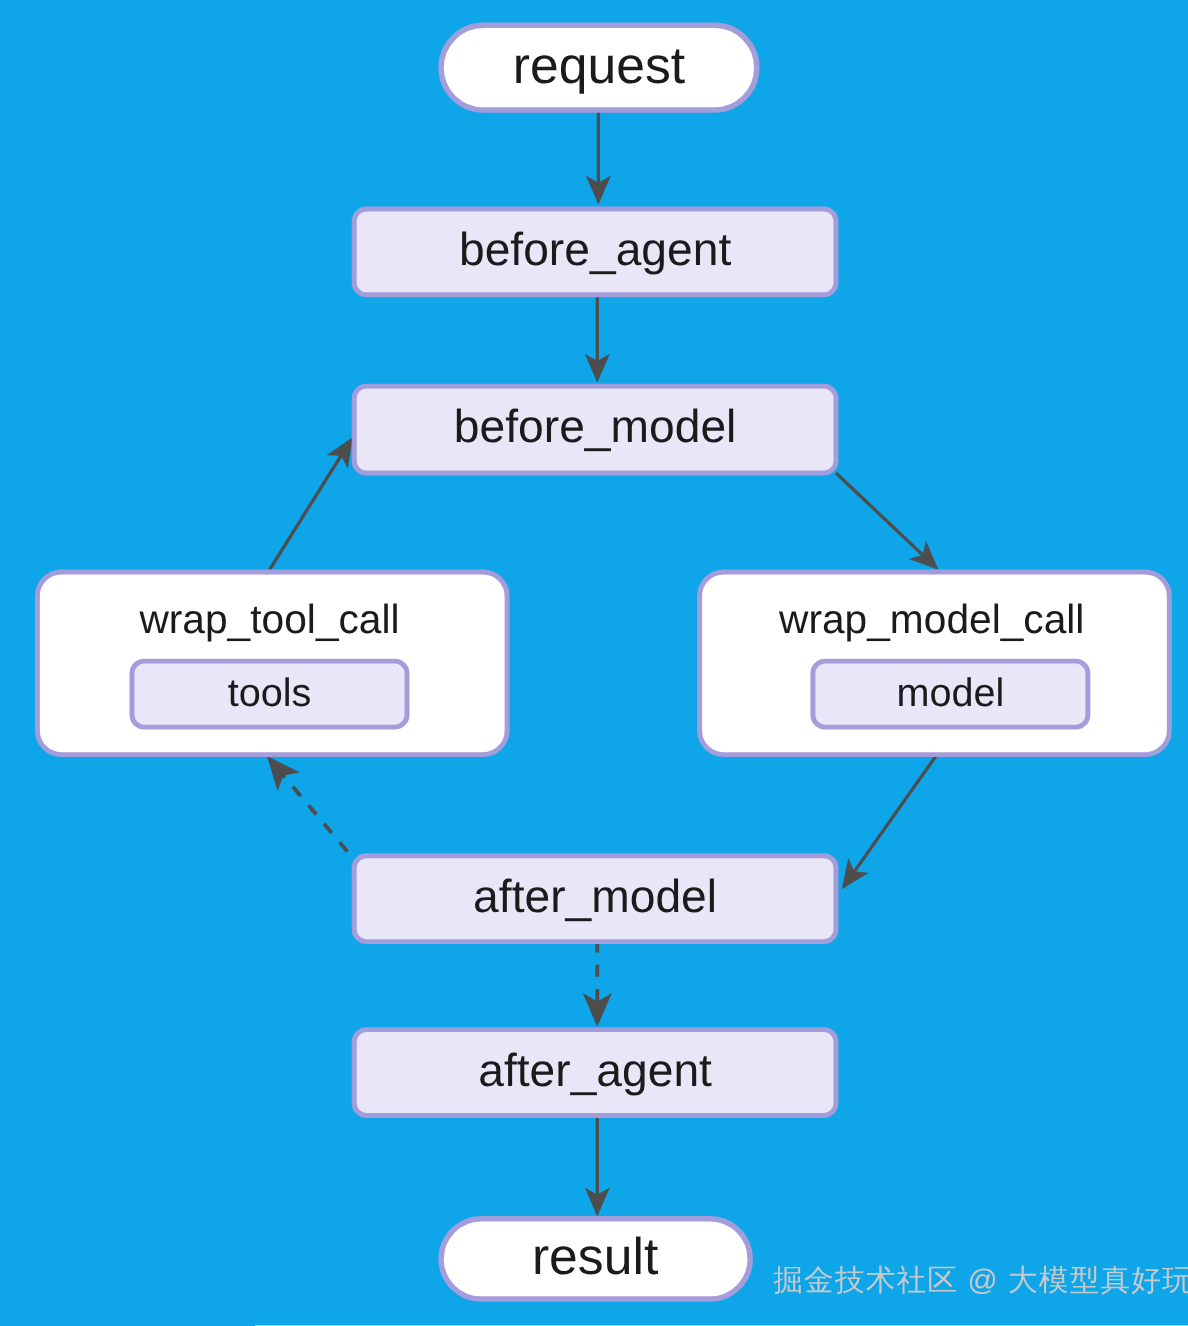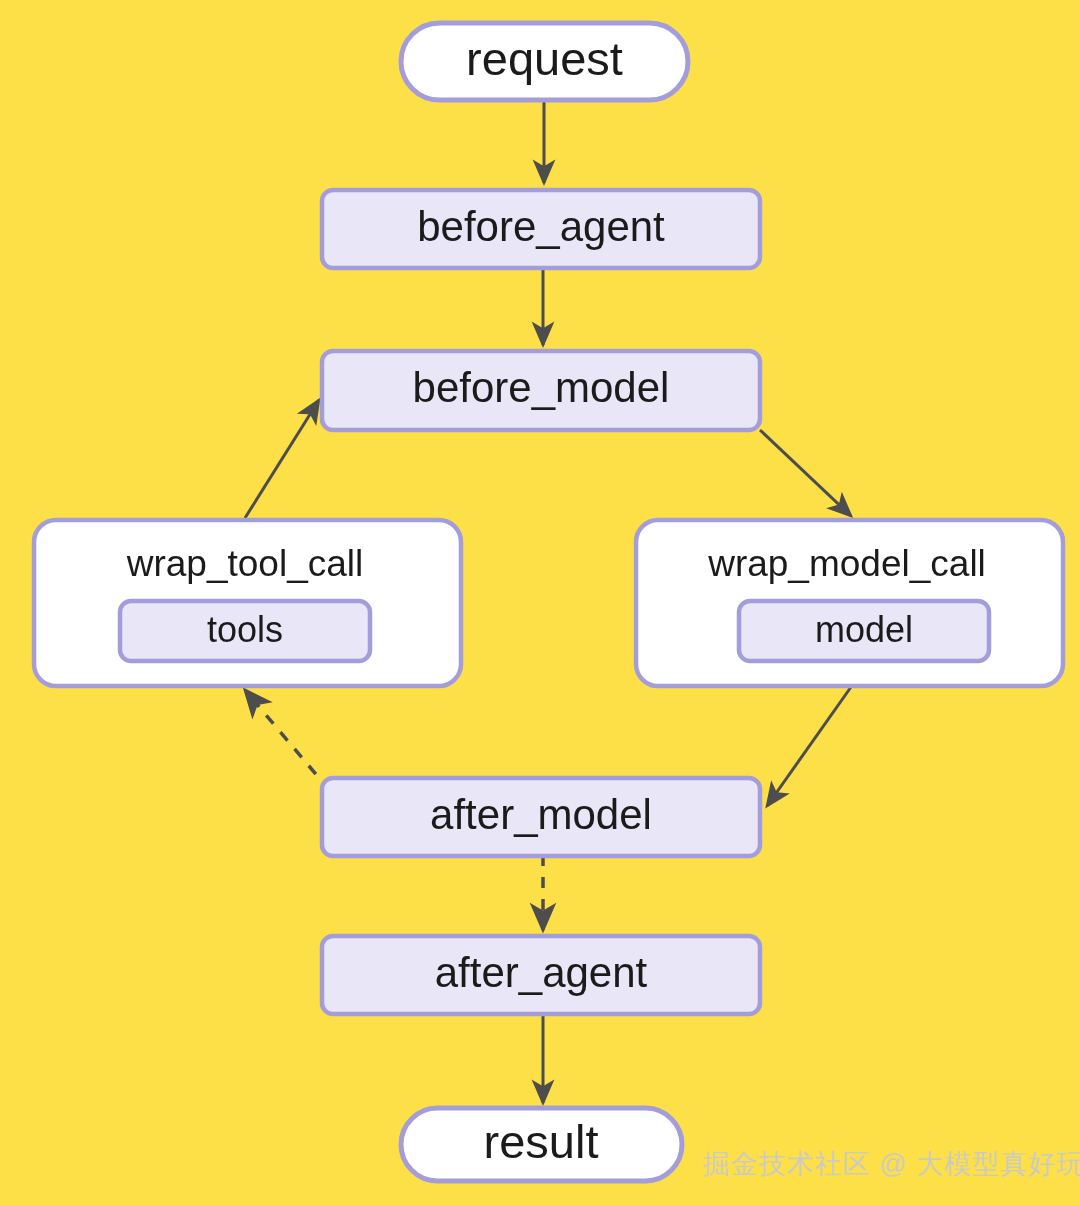--- a/index.html
+++ b/index.html
@@ -10,21 +10,21 @@
   body {
     width: 1080px;
     height: 1205px;
     overflow: hidden;
     font-family: "Liberation Sans", sans-serif;
   }
   #diagram-root {
     position: relative;
     width: 1080px;
     height: 1205px;
-    background: #fde047;
+    background: #0ea5e9;
   }
   svg#flow {
     display: block;
     width: 1080px;
     height: 1205px;
   }
   .node-label {
     font-family: "Liberation Sans", sans-serif;
     fill: #1b1b1b;
     text-anchor: middle;

